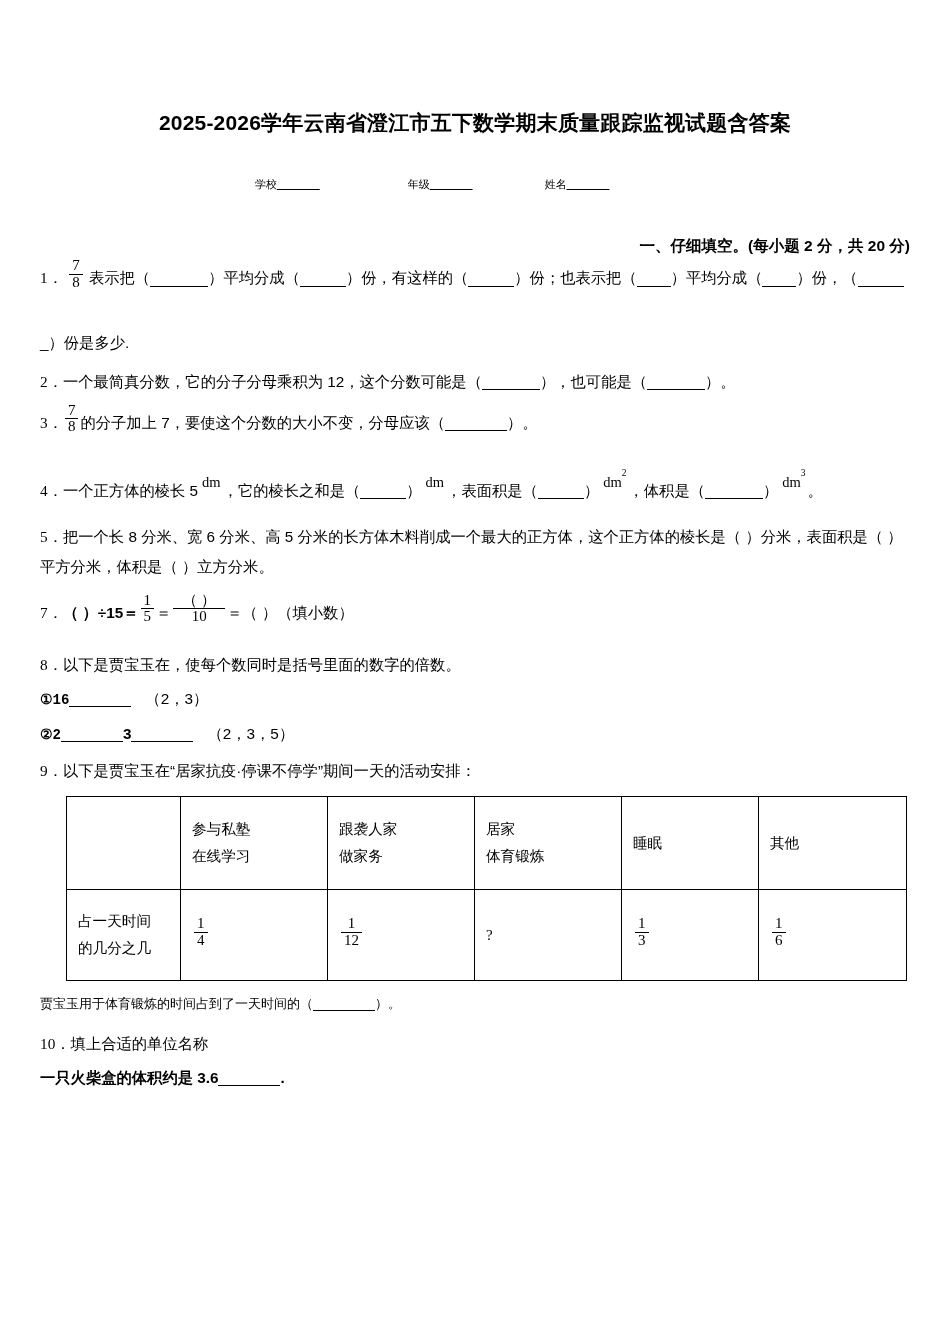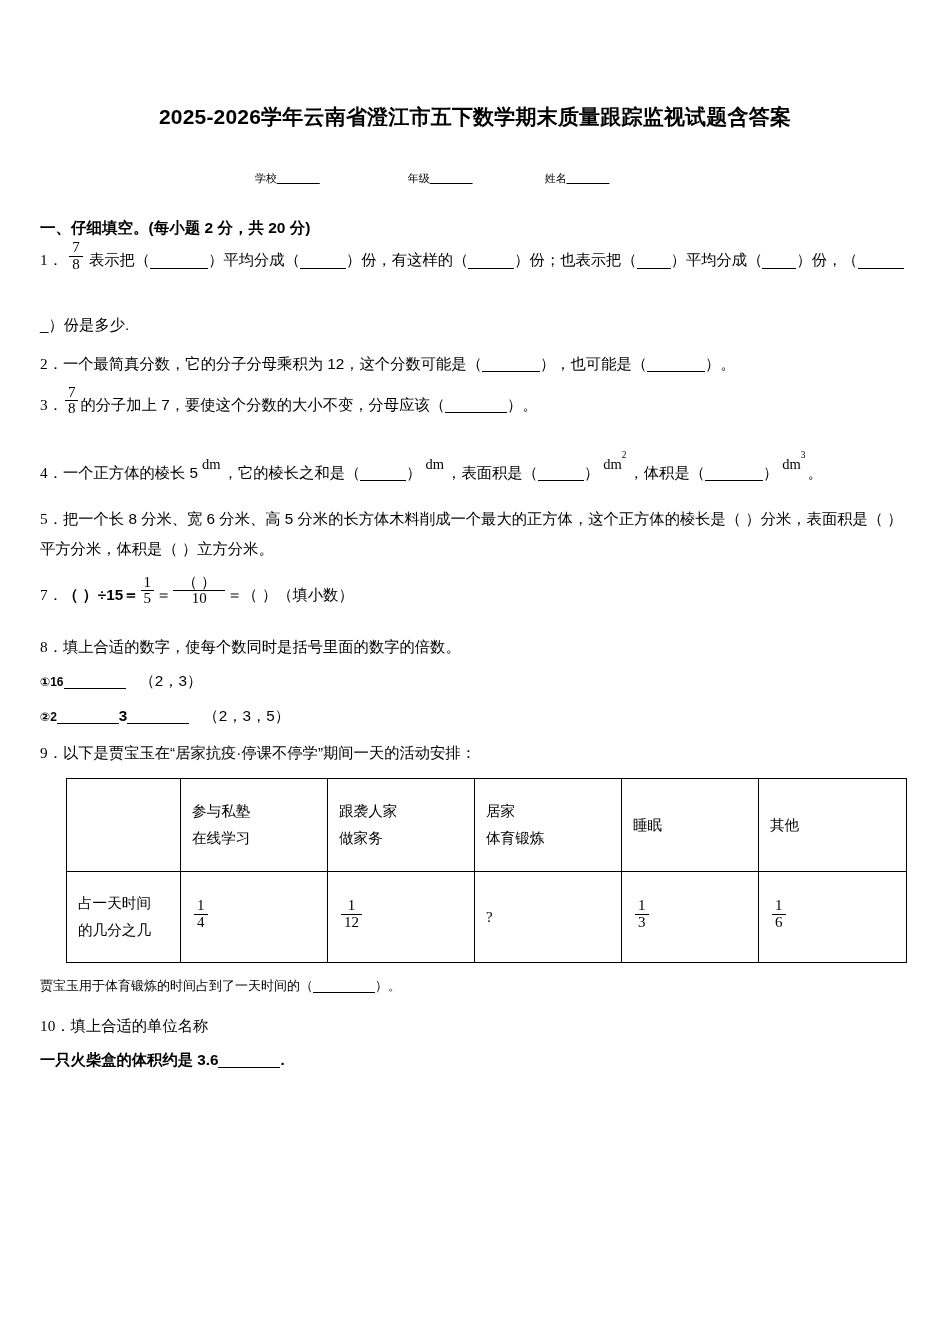--- a/index.html
+++ b/index.html
@@ -15,21 +15,21 @@
     font-family: "Liberation Sans", "DejaVu Sans", sans-serif;
     color: #000000;
     overflow: hidden;
   }
   .page {
     position: absolute;
     left: 0; top: 0;
     width: 950px;
     height: 1344px;
     box-sizing: border-box;
-    padding: 0 40px;
+    padding: 6px 40px;
   }
 
   
   .doc-title {
     margin: 0;
     padding-top: 104px;
     text-align: center;
     font-size: 21px;
     font-weight: bold;
     letter-spacing: .2px;
@@ -48,24 +48,25 @@
     font-size: 11px;
     padding-left: 215px;
   }
   .idline .field { display:inline-block; }
   .idline .gap1 { display:inline-block; width:82px; }
   .idline .gap2 { display:inline-block; width:66px; }
   .ul-s { text-decoration: underline; letter-spacing: 1px; }
 
   
   .section-head {
-    margin-top: 30px;
+    margin-top: 42px;
     font-size: 15.5px;
     font-weight: bold;
     line-height: 1.5;
+    text-align: right;
   }
   .q {
     font-size: 15.3px;
     line-height: 30px;
     margin-top: 9px;
     white-space: normal;
   }
   .q.tight { margin-top: 4px; }
   .qnum { font-family: "Liberation Serif", "DejaVu Serif", serif; }
   .b { font-weight: bold; }
@@ -98,21 +99,22 @@
     font-family: "Liberation Serif", "DejaVu Serif", serif;
     font-size: 14.5px;
     position: relative;
     top: -9px;
     margin: 0 2px 0 4px;
   }
   .unit sup { font-size: 9.5px; top: -.55em; position: relative; }
 
   .circnum {
     display: inline-block;
-    font-size: 12px;
+    font-size: 14px;
+    font-family: Liberation Mono, monospace;
   }
 
   
   .sched-wrap { margin-top: 10px; padding-left: 26px; }
   table.sched {
     border-collapse: collapse;
     width: 768px;
     table-layout: fixed;
   }
   table.sched td {
@@ -180,21 +182,21 @@
   <div class="q" style="margin-top:16px">
     <span class="qnum">5．</span><span>把一个长 8 分米、宽 6 分米、高 5 分米的长方体木料削成一个最大的正方体，这个正方体的棱长是（ ）分米，表面积是（ ）平方分米，体积是（ ）立方分米。</span>
   </div>
 
 
   <div class="q" style="margin-top:14px">
     <span class="qnum">7．</span><span class="b">（ ）÷15＝</span><span class="frac"><span class="num">1</span><span class="den">5</span></span><span>＝</span><span class="frac wide"><span class="num">（   ）</span><span class="den">10</span></span><span>＝（   ）（填小数）</span>
   </div>
 
   <div class="q" style="margin-top:22px">
-    <span class="qnum">8．</span><span>填上合适的数字，使每个数同时是括号里面的数字的倍数。</span>
+    <span class="qnum">8．</span><span>以下是贾宝玉在，使每个数同时是括号里面的数字的倍数。</span>
   </div>
   <div class="q tight">
     <span class="b circnum">①16</span><span class="blank-u"></span><span class="sp-xs"></span><span>（2，3）</span>
   </div>
   <div class="q tight">
     <span class="b circnum">②2</span><span class="blank-u"></span><span class="b">3</span><span class="blank-u"></span><span class="sp-xs"></span><span>（2，3，5）</span>
   </div>
 
   <div class="q" style="margin-top:6px">
     <span class="qnum">9．</span><span>以下是贾宝玉在“居家抗疫·停课不停学”期间一天的活动安排：</span>

